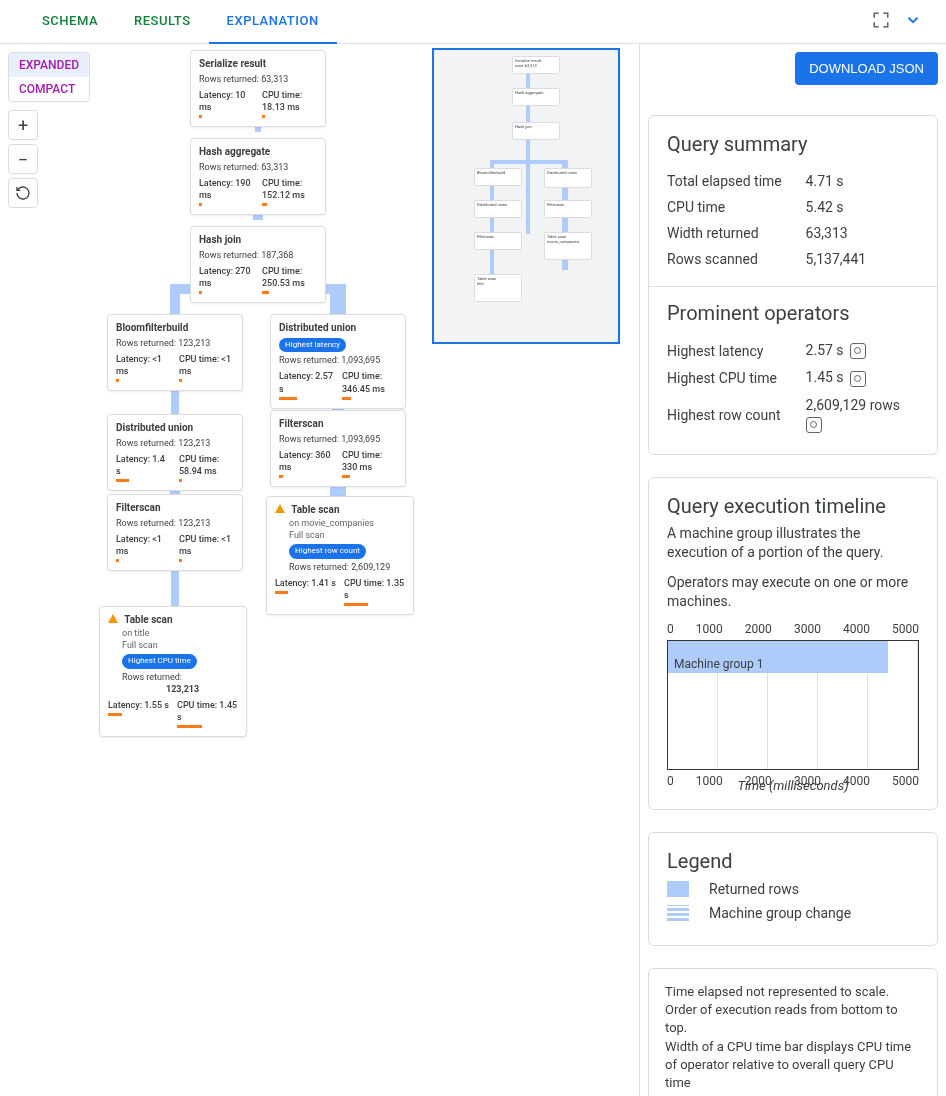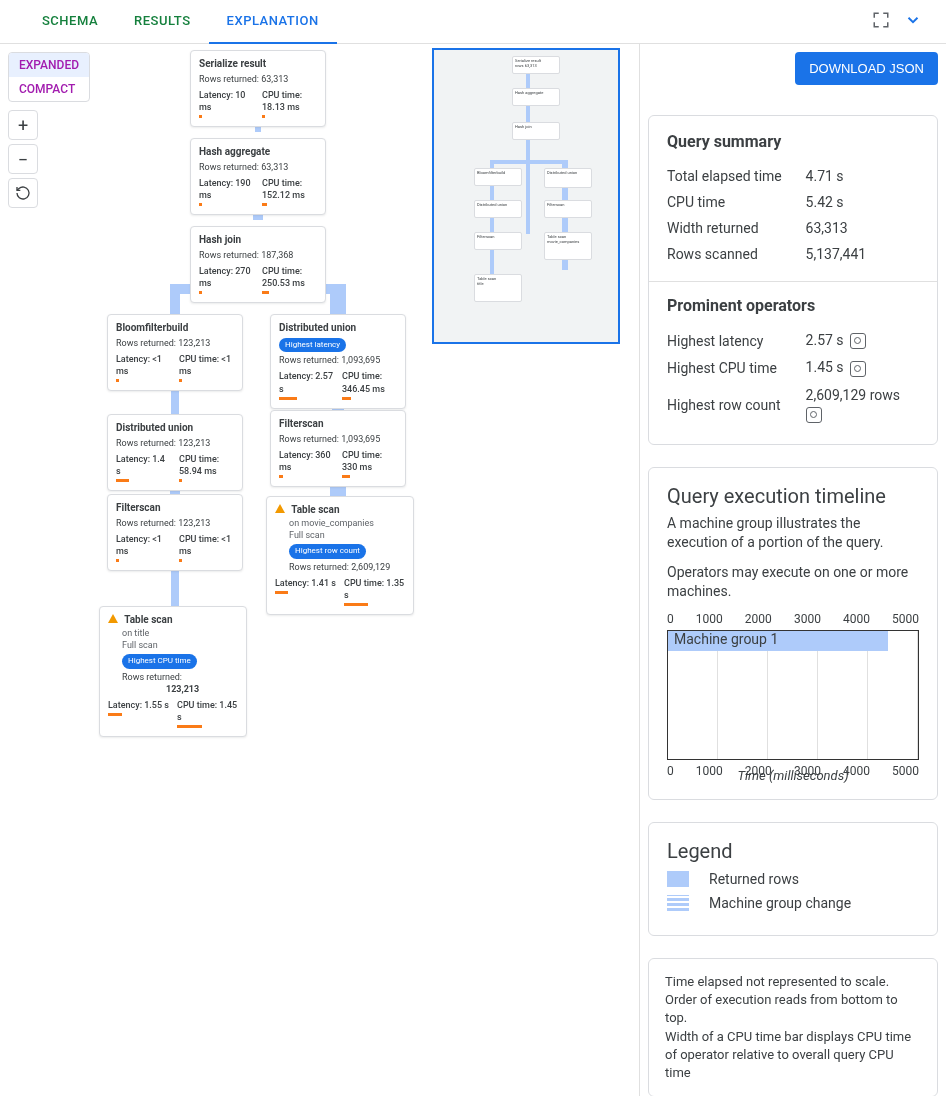--- a/index.html
+++ b/index.html
@@ -195,22 +195,22 @@
     margin-bottom: 30px;
   }
   .card {
     clear: both;
     border: 1px solid #dadce0;
     border-radius: 6px;
     padding: 16px 18px;
     margin-bottom: 22px;
   }
   .card h2 {
-    font-size: 16px;
-    font-weight: 700;
+    font-size: 20px;
+    font-weight: 400;
     margin-bottom: 12px;
   }
   .kv { width: 100%; border-collapse: collapse; }
   .kv td { padding: 5px 0; font-size: 14px; }
   .kv td:nth-child(2) { text-align: left; white-space: nowrap; }
   .kv td.k { color: #3c4043; width: 55%; }
   .kv .link-icon {
     display: inline-block;
     width: 16px; height: 16px;
     border: 1.5px solid #5f6368;
@@ -256,22 +256,22 @@
     flex: 1;
     border-right: 1px solid #e0e0e0;
   }
   .timeline .grid:last-child{ border-right: none;}
   .timeline .bar {
     position: absolute;
     top: 0; left: 0;
     height: 20px;
     width: 88%;
     background: #aecbfa;
-    padding: 0 6px;
-    font-size: 14px;
+    padding: 16px 6px;
+    font-size: 12px;
   }
   .axis-label {
     text-align: center;
     font-style: italic;
     font-size: 13px;
     margin-top: 6px;
   }
   .legend-row { display: flex; align-items: center; gap: 20px; margin: 8px 0; font-size: 14px;}
   .swatch-solid { width: 22px; height: 16px; background: #aecbfa; }
   .swatch-hatch {

